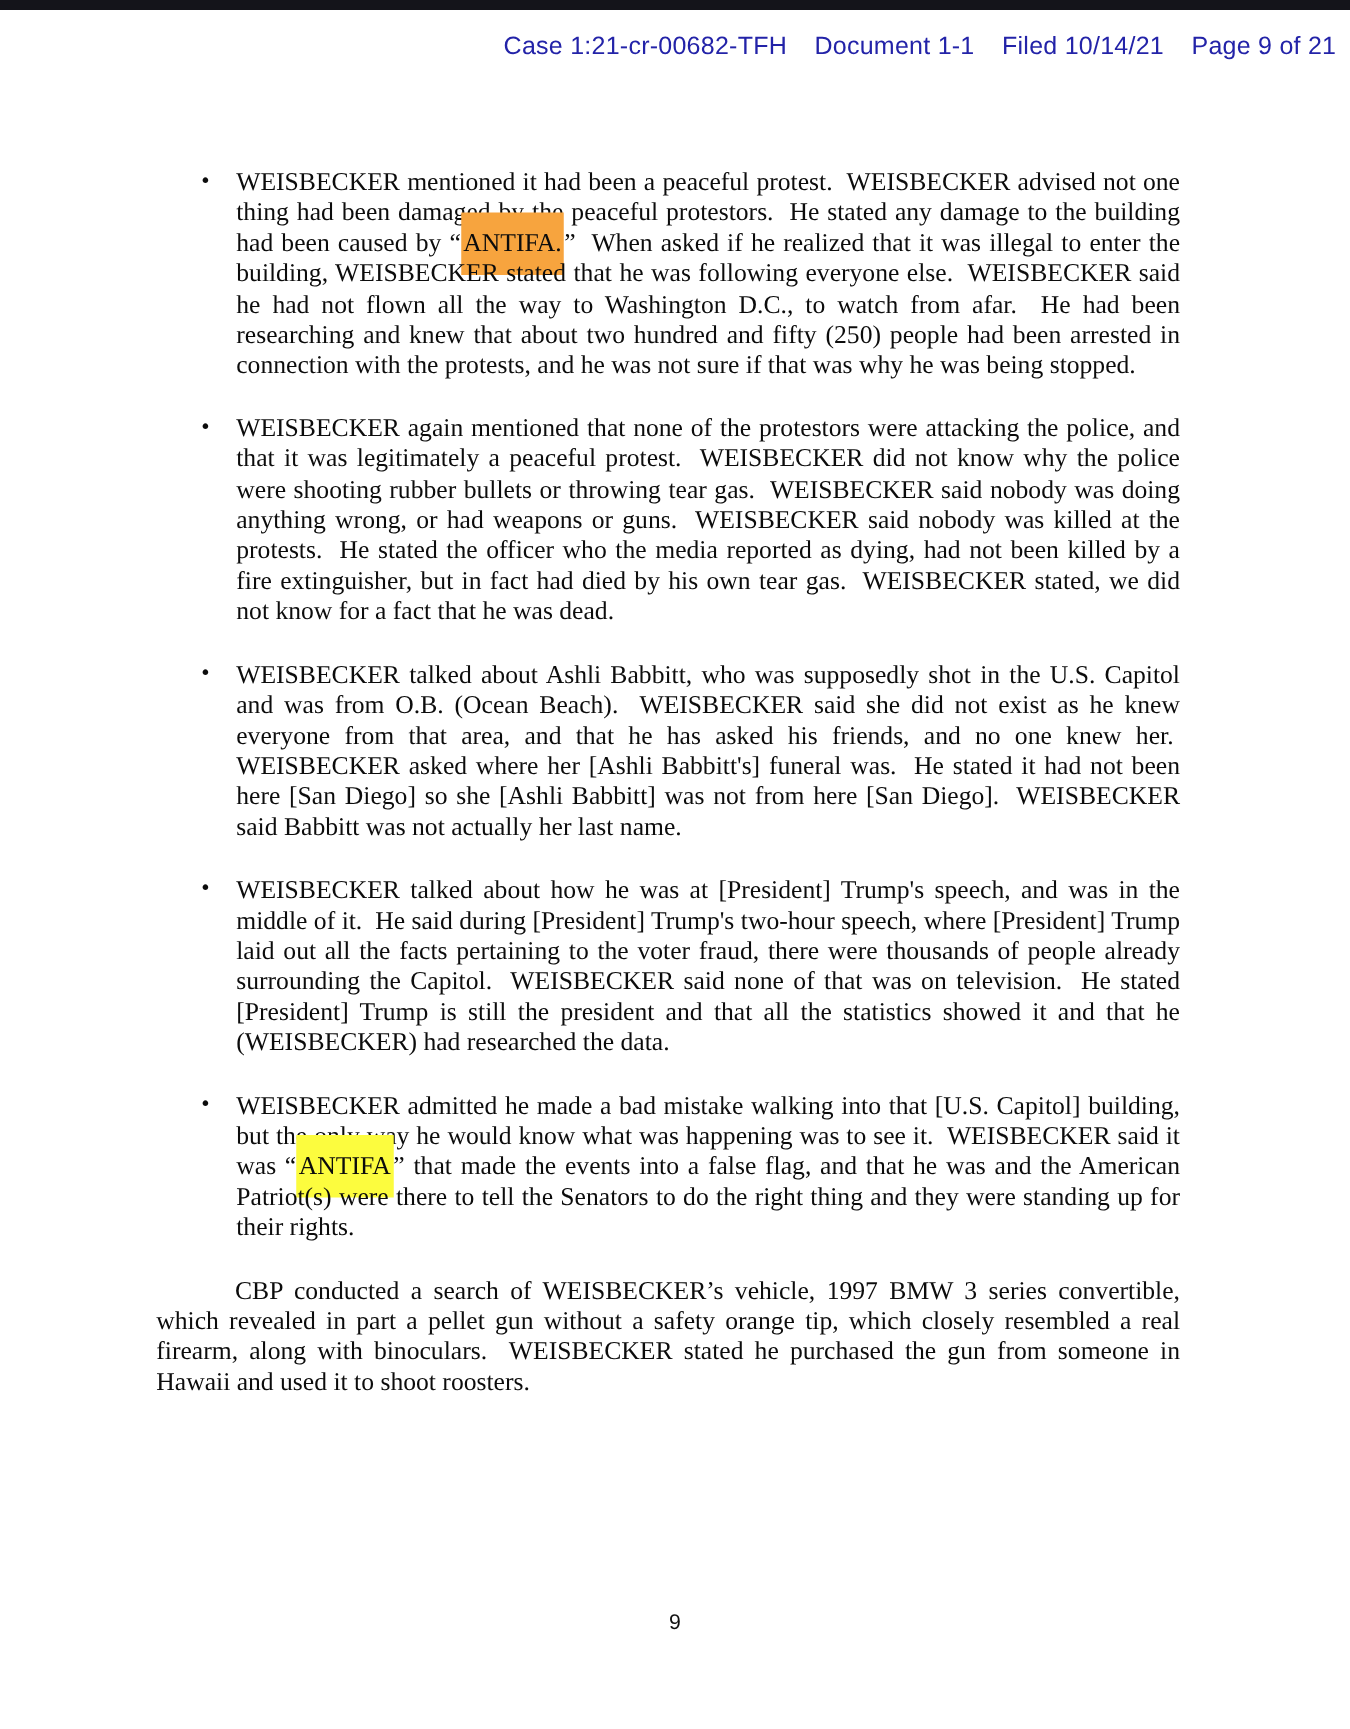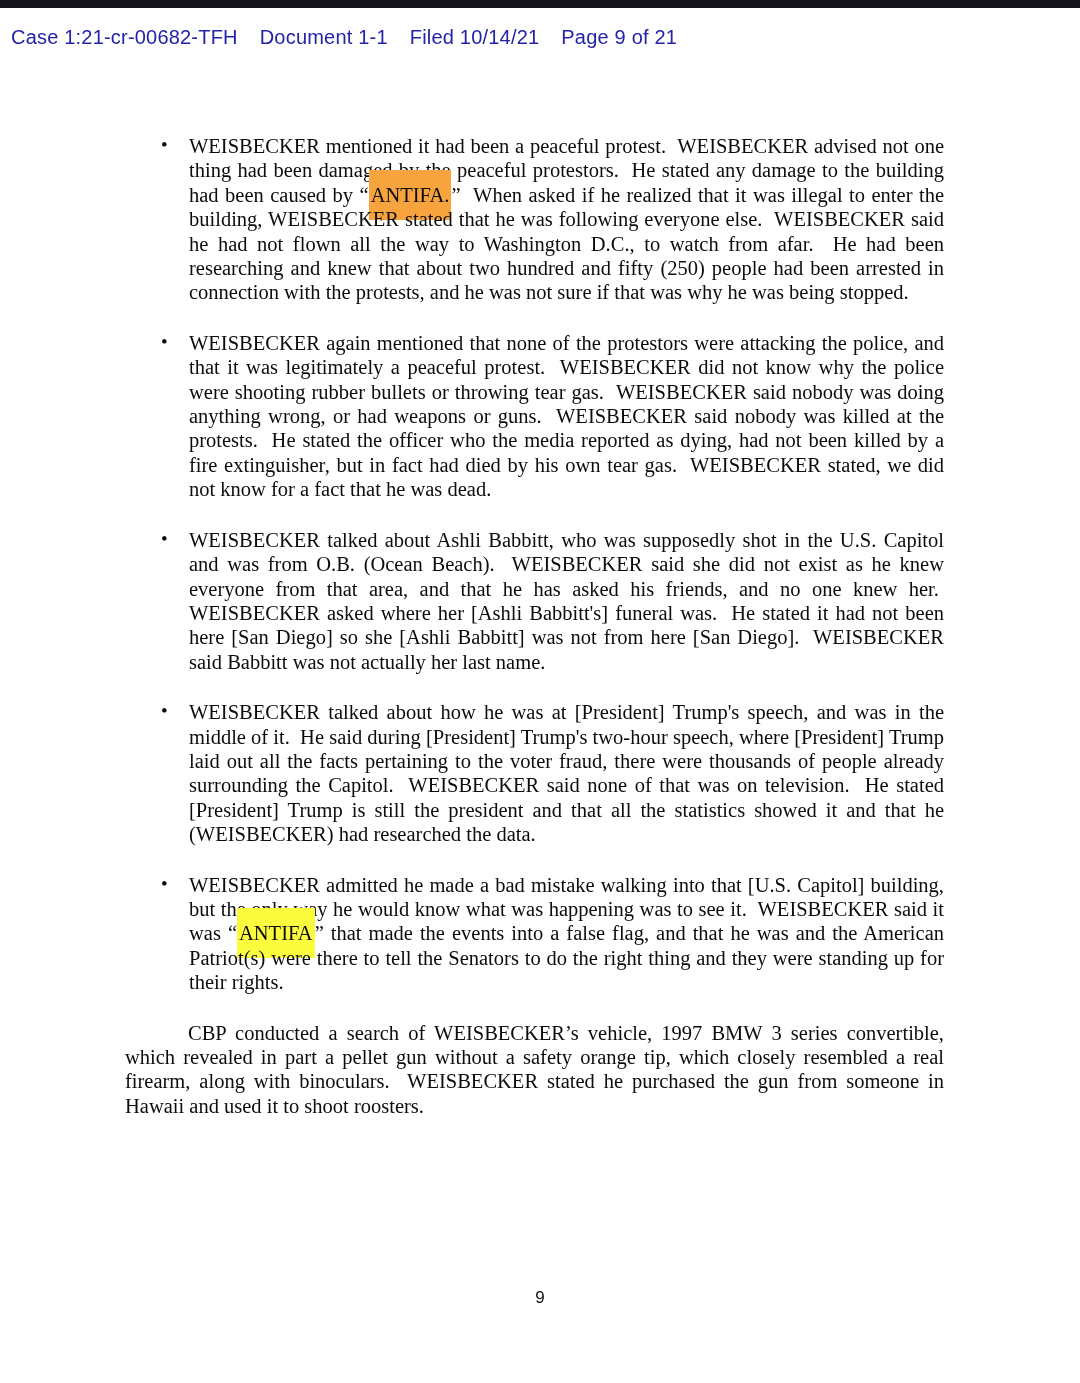--- a/index.html
+++ b/index.html
@@ -12,21 +12,21 @@
     overflow:hidden;
   }
   .top-bar{
     position:absolute;top:0;left:0;
     width:1080px;height:8px;
     background:#14141a;
   }
   .case-header{
     position:absolute;top:26px;left:0;
     width:1080px;
-    text-align:left;
+    text-align:right;
     font-family:"Liberation Sans",sans-serif;
     font-size:20px;
     letter-spacing:0.2px;
     color:#2323a8;
     white-space:nowrap;
   }
   .case-header span{margin:0 11px;}
   .doc-body{
     position:absolute;
     top:134px;left:125px;

